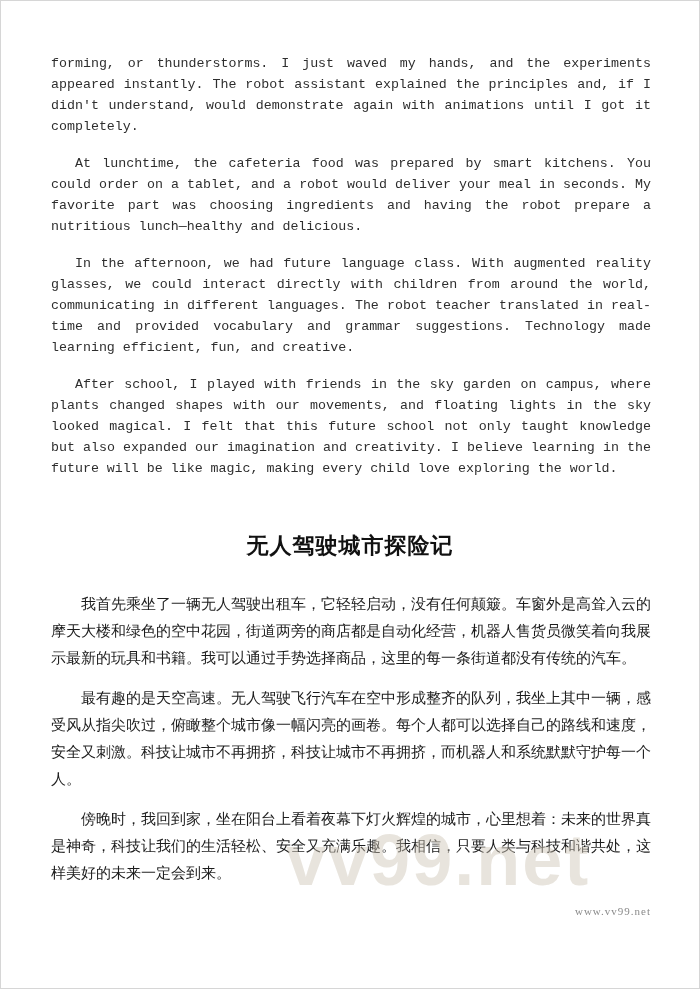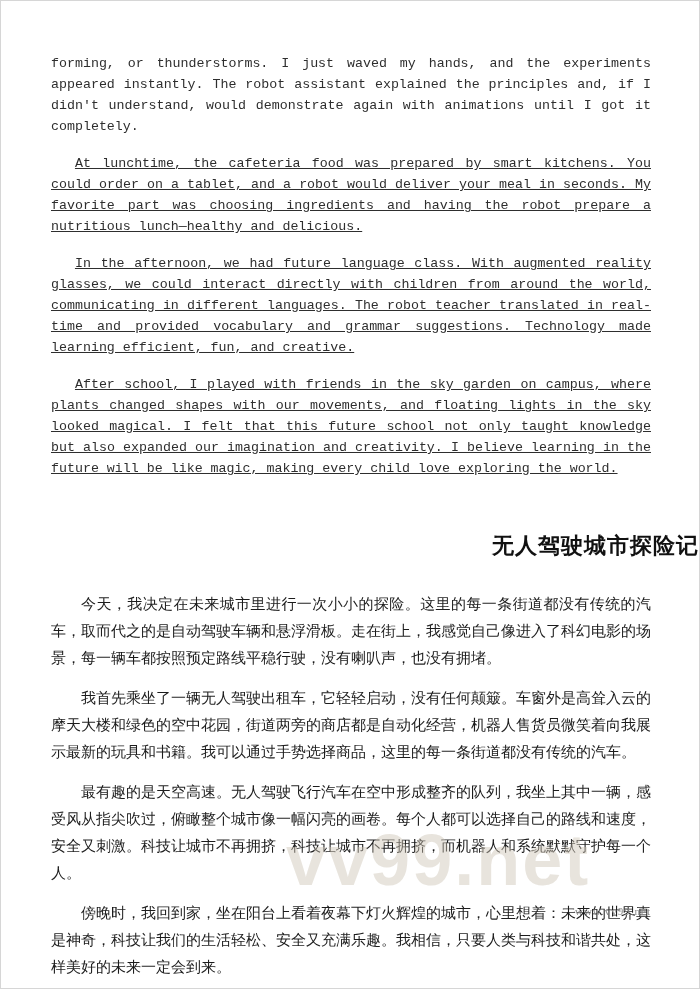--- a/index.html
+++ b/index.html
@@ -30,26 +30,25 @@
     line-height: 21px;
     color: #2e2e2e;
   }
   .en p {
     margin: 16px 0 11px 0;
     text-align: justify;
     text-justify: inter-word;
   }
   .en p.indent {
     text-indent: 3ch;
-    text-decoration: underline;
   }
   
   .zh-title {
     margin: 52px 0 30px 0;
-    text-align: right;
+    text-align: center;
     font-size: 22px;
     font-weight: 700;
     color: #111111;
     font-family: "Liberation Serif", serif;
     letter-spacing: 1px;
   }
   .zh {
     margin: 0 48px 0 50px;
     font-family: "Liberation Serif", serif;
     font-size: 15px;
@@ -98,21 +97,20 @@
     <section class="en">
       <p>forming, or thunderstorms. I just waved my hands, and the experiments appeared instantly. The robot assistant explained the principles and, if I didn't understand, would demonstrate again with animations until I got it completely.</p>
       <p class="indent">At lunchtime, the cafeteria food was prepared by smart kitchens. You could order on a tablet, and a robot would deliver your meal in seconds. My favorite part was choosing ingredients and having the robot prepare a nutritious lunch—healthy and delicious.</p>
       <p class="indent">In the afternoon, we had future language class. With augmented reality glasses, we could interact directly with children from around the world, communicating in different languages. The robot teacher translated in real-time and provided vocabulary and grammar suggestions. Technology made learning efficient, fun, and creative.</p>
       <p class="indent">After school, I played with friends in the sky garden on campus, where plants changed shapes with our movements, and floating lights in the sky looked magical. I felt that this future school not only taught knowledge but also expanded our imagination and creativity. I believe learning in the future will be like magic, making every child love exploring the world.</p>
     </section>
 
     <h1 class="zh-title">无人驾驶城市探险记</h1>
 
     <section class="zh">
-      <p>今天，我决定在未来城市里进行一次小小的探险。这里的每一条街道都没有传统的汽车，取而代之的是自动驾驶车辆和悬浮滑板。走在街上，我感觉自己像进入了科幻电影的场景，每一辆车都按照预定路线平稳行驶，没有喇叭声，也没有拥堵。</p>
       <p>我首先乘坐了一辆无人驾驶出租车，它轻轻启动，没有任何颠簸。车窗外是高耸入云的摩天大楼和绿色的空中花园，街道两旁的商店都是自动化经营，机器人售货员微笑着向我展示最新的玩具和书籍。我可以通过手势选择商品，这里的每一条街道都没有传统的汽车。</p>
       <p>最有趣的是天空高速。无人驾驶飞行汽车在空中形成整齐的队列，我坐上其中一辆，感受风从指尖吹过，俯瞰整个城市像一幅闪亮的画卷。每个人都可以选择自己的路线和速度，安全又刺激。科技让城市不再拥挤，科技让城市不再拥挤，而机器人和系统默默守护每一个人。</p>
       <p>傍晚时，我回到家，坐在阳台上看着夜幕下灯火辉煌的城市，心里想着：未来的世界真是神奇，科技让我们的生活轻松、安全又充满乐趣。我相信，只要人类与科技和谐共处，这样美好的未来一定会到来。</p>
     </section>
 
   </div>
 
   <div class="watermark">vv99.net</div>
 
   <div class="footer-url">www.vv99.net</div>

